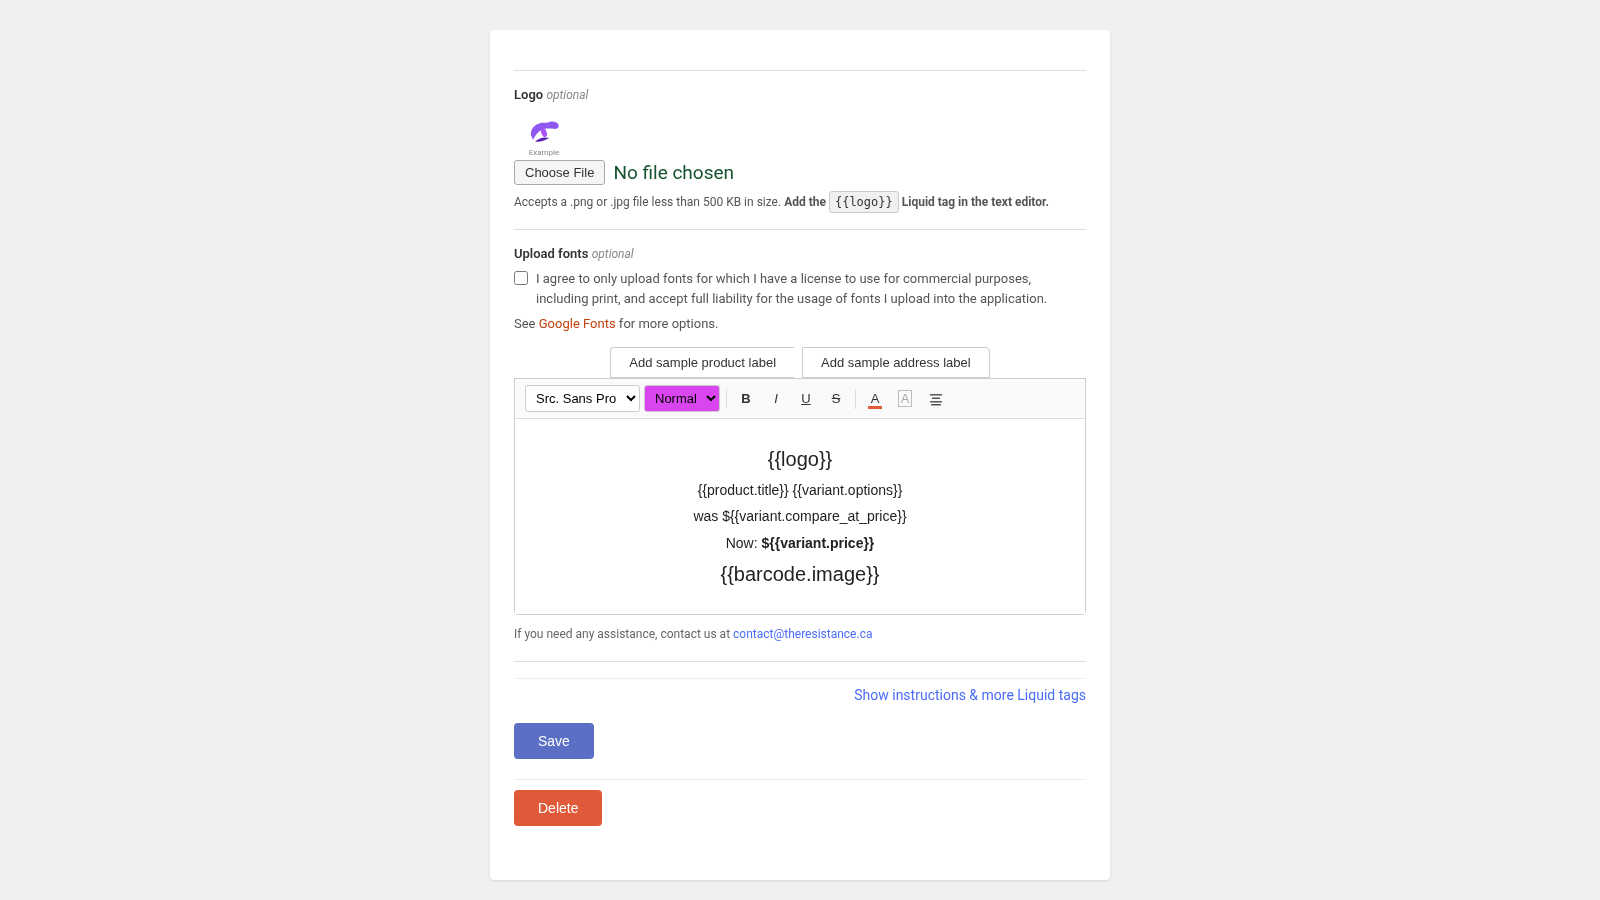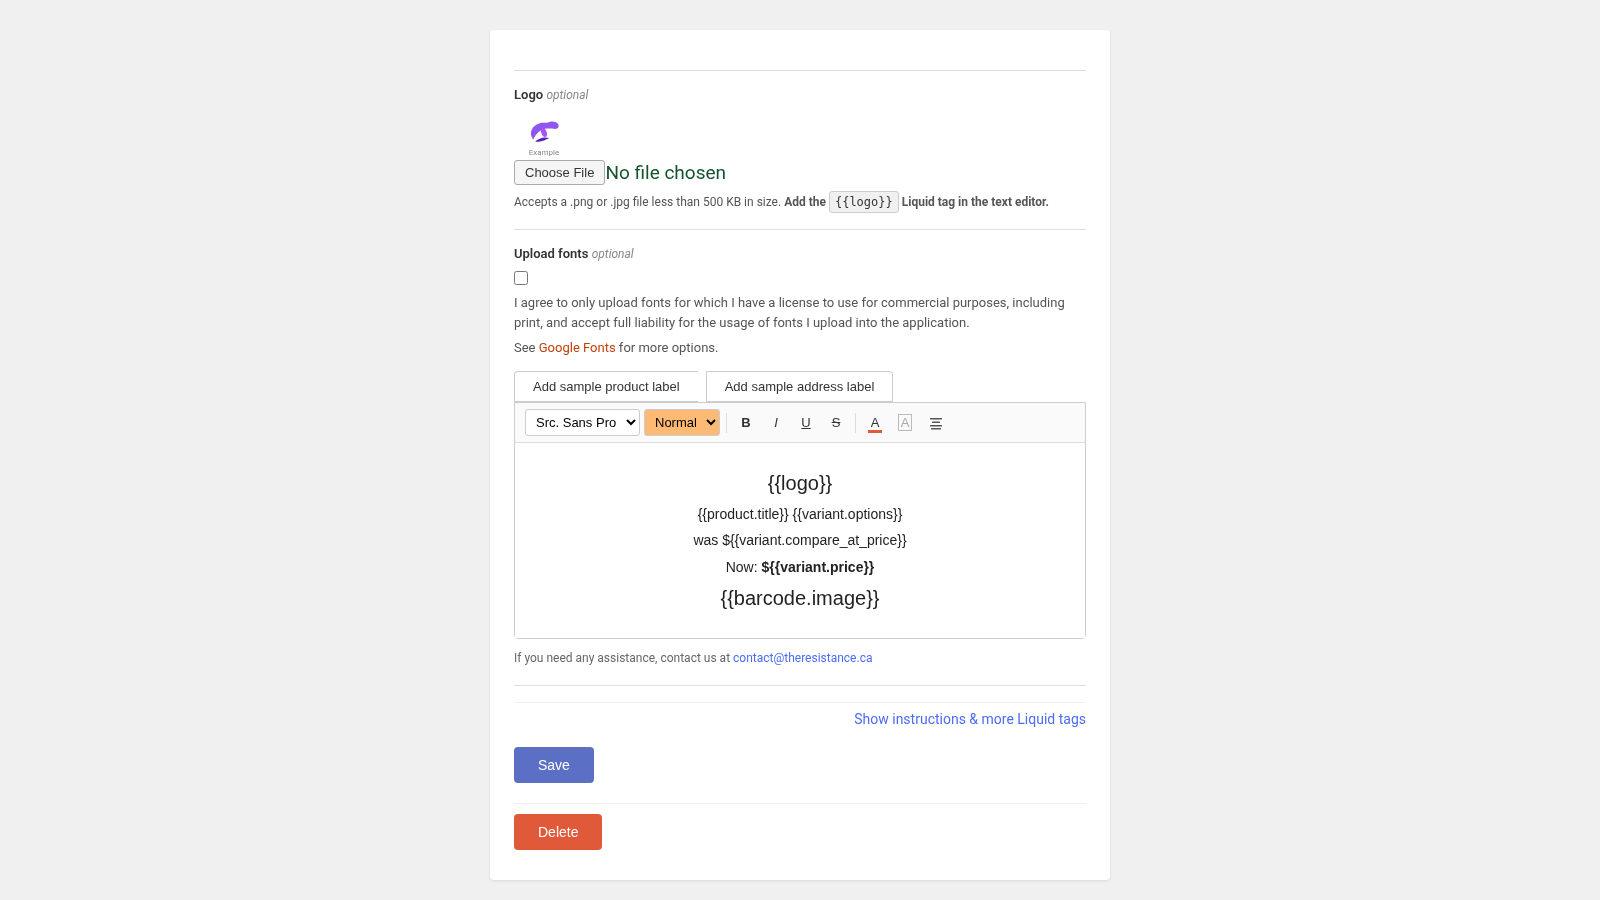--- a/index.html
+++ b/index.html
@@ -71,20 +71,21 @@
       height: 32px;
     }
     .logo-example-text {
       font-size: 8px;
       color: #888;
       margin-top: 2px;
     }
     .file-input-row {
       display: flex;
       align-items: center;
+      gap: 8px;
       margin-bottom: 6px;
     }
     .choose-file-btn {
       padding: 4px 10px;
       background: #f5f5f5;
       border: 1px solid #aaa;
       border-radius: 3px;
       font-size: 13px;
       cursor: pointer;
       color: #333;
@@ -110,21 +111,20 @@
       color: #333;
     }
     .upload-fonts-section {
       margin-top: 4px;
     }
     .checkbox-row {
       display: flex;
       align-items: flex-start;
       gap: 8px;
       margin: 8px 0;
-      flex-direction: column;
     }
     .checkbox-row input[type="checkbox"] {
       margin-top: 2px;
       width: 14px;
       height: 14px;
       flex-shrink: 0;
     }
     .checkbox-text {
       font-size: 13px;
       color: #555;
@@ -136,20 +136,21 @@
     }
     .see-more-text {
       font-size: 13px;
       color: #555;
     }
     .editor-section {
       margin-top: 16px;
     }
     .editor-top-buttons {
       display: flex;
+      justify-content: center;
       gap: 8px;
       margin-bottom: 0;
     }
     .editor-top-btn {
       padding: 7px 18px;
       background: #fff;
       border: 1px solid #ccc;
       font-size: 13px;
       color: #333;
       cursor: pointer;
@@ -179,21 +180,21 @@
       border-radius: 3px;
       font-size: 13px;
       background: #fff;
       cursor: pointer;
     }
     .style-select {
       padding: 4px 6px;
       border: 1px solid #ccc;
       border-radius: 3px;
       font-size: 13px;
-      background: #fdba74;
+      background: #d946ef;
       cursor: pointer;
     }
     .toolbar-sep {
       width: 1px;
       height: 20px;
       background: #ddd;
       margin: 0 2px;
     }
     .toolbar-btn {
       padding: 3px 7px;

